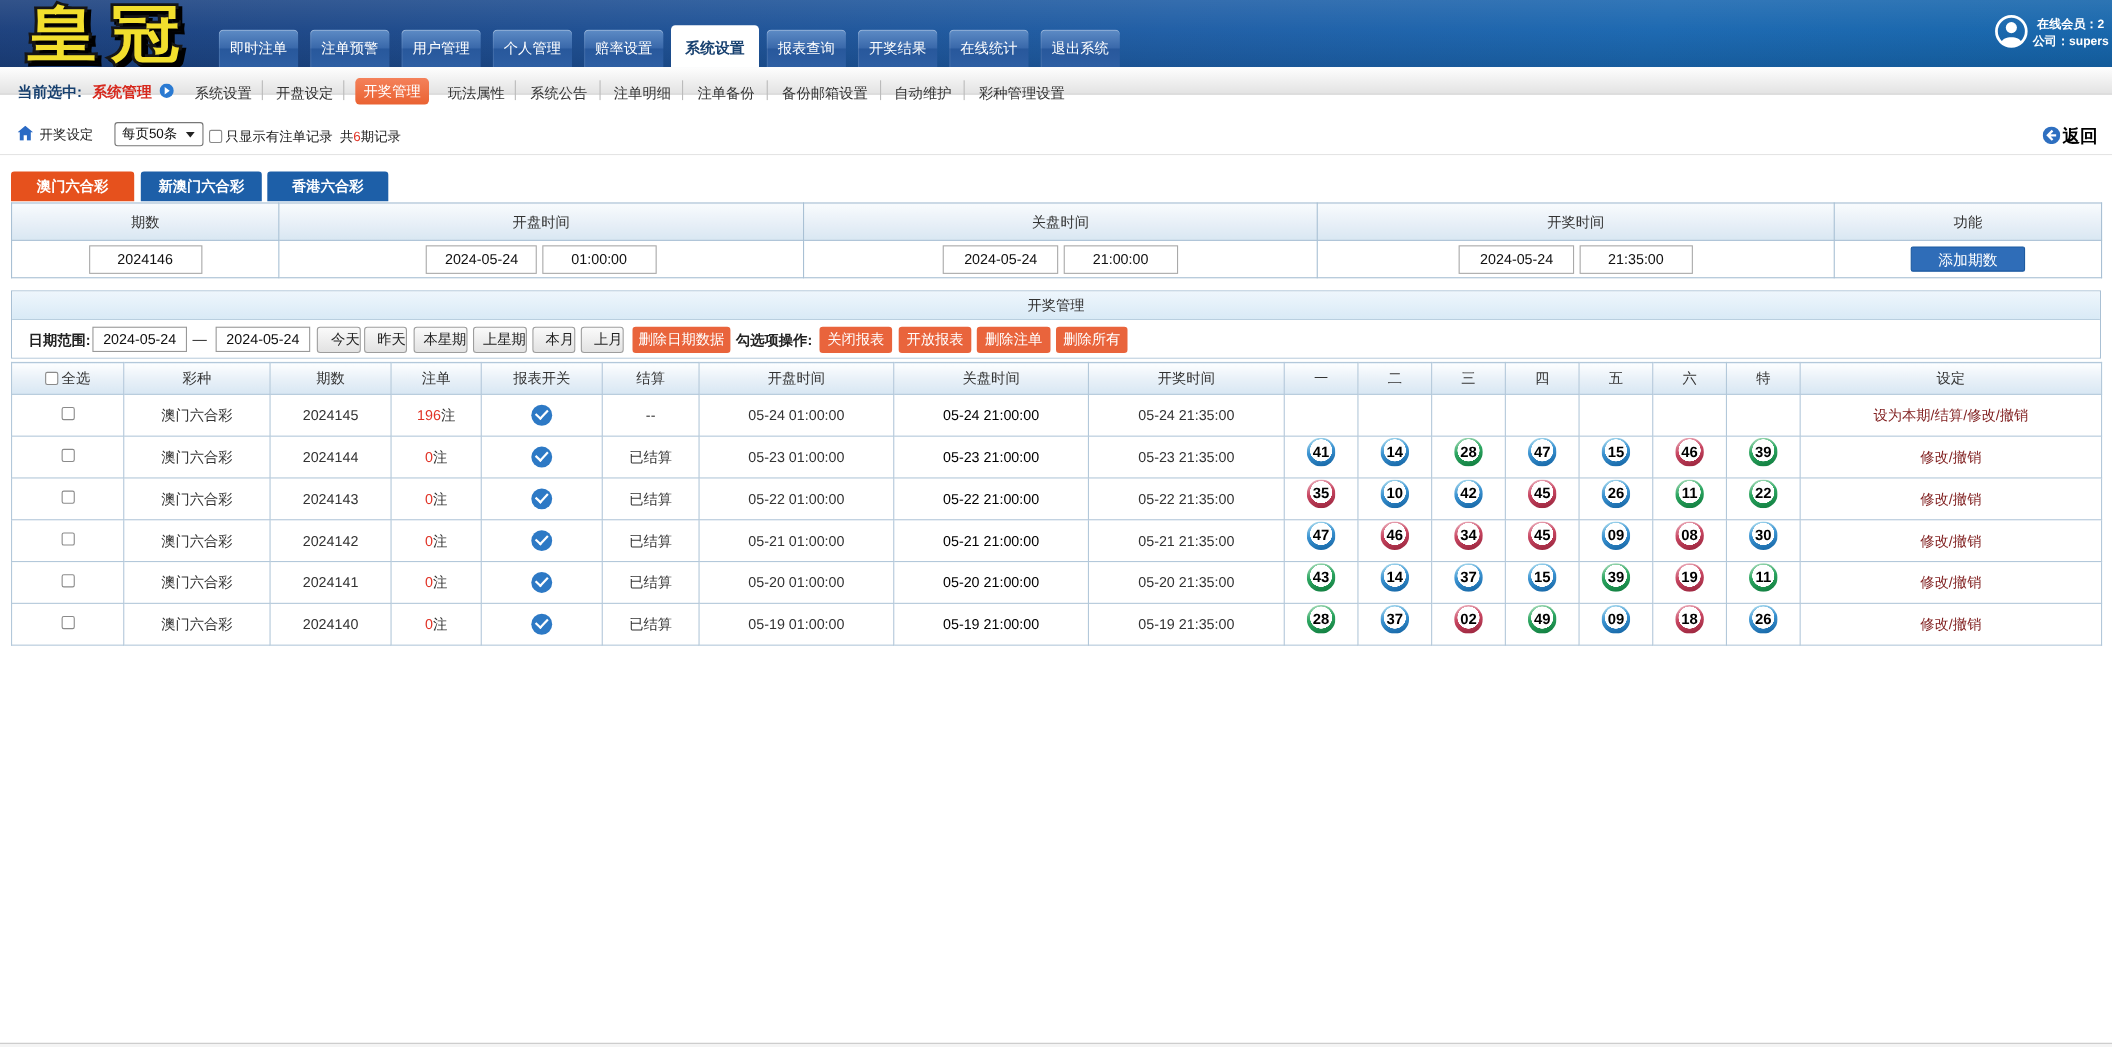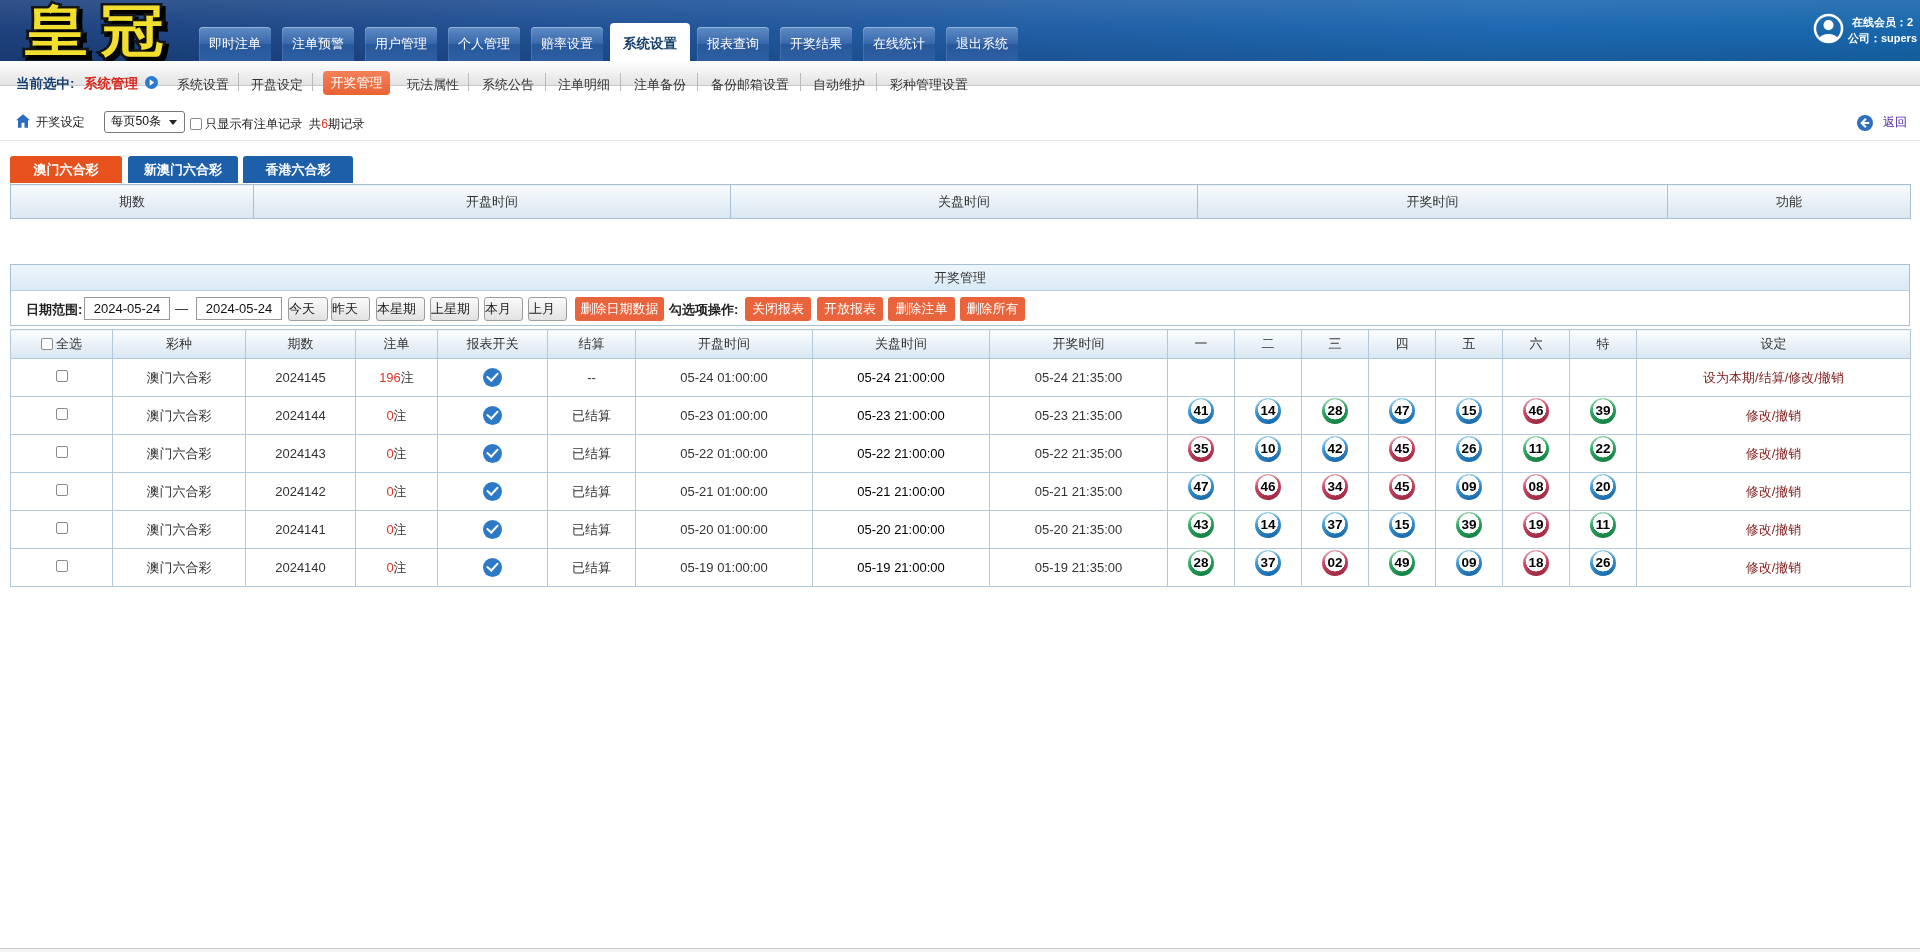--- a/index.html
+++ b/index.html
@@ -32,40 +32,40 @@
 .snbtn{position:absolute;left:323px;top:71px;width:67px;height:24px;line-height:24px;text-align:center;
  background:linear-gradient(180deg,#f4815a,#ea6232);color:#fff;border-radius:4px;font-size:13px;}
 
 .toolbar{position:absolute;left:0;top:103px;width:1920px;height:38px;background:#fff;border-bottom:1px solid #e4e4e4;}
 .toolbar .ttl{position:absolute;left:36px;top:11px;font-size:12.2px;color:#222;}
 .selbox{position:absolute;left:104px;top:111px;width:81px;height:22px;border:1.5px solid #777;border-radius:3px;background:#fff;font-size:12.2px;color:#111;line-height:19px;padding-left:6px;}
 .selbox .tri{position:absolute;right:7px;top:8px;width:0;height:0;border-left:4.5px solid transparent;border-right:4.5px solid transparent;border-top:5.5px solid #222;}
 .cb{position:absolute;width:12px;height:12px;border:1px solid #8a8a8a;background:#fff;border-radius:2px;}
 .toolbar .lbl1{position:absolute;left:205px;top:13px;font-size:12.2px;color:#222;}
 .toolbar .lbl2{position:absolute;left:309px;top:13px;font-size:12.2px;color:#222;}
-.back{position:absolute;right:13px;top:114px;font-size:12px;color:#4c1d95;}
+.back{position:absolute;right:13px;top:114px;font-size:16px;color:#000000;font-weight:bold;}
 
 .gtab{position:absolute;top:156px;height:27px;line-height:27px;text-align:center;color:#fff;font-size:13px;font-weight:bold;border-radius:3px 3px 0 0;}
 .gtab.red{background:#e6511d;}
 .gtab.blue{background:#1d5fa8;}
 
 .t1{position:absolute;left:10px;top:184px;width:1900px;border-collapse:collapse;table-layout:fixed;}
 .t1 th{height:34px;background:linear-gradient(180deg,#f8fbfd 0%,#e7eff7 55%,#d9e7f2 100%);
  font-size:13px;font-weight:normal;color:#333;border:1px solid #a9c0d4;}
 .t1 td{height:34px;background:#fff;border:1px solid #a9c0d4;text-align:center;vertical-align:middle;}
 .inp{display:inline-block;height:26px;border:1px solid #a9a9a9;background:#fff;font-size:13px;color:#111;text-align:center;line-height:24px;vertical-align:middle;}
 .addbtn{display:inline-block;width:104px;height:23px;line-height:23px;background:#2f6db8;border:1px solid #1d5aa0;color:#fff;font-size:13.5px;border-radius:2px;}
 
 .mbox{position:absolute;left:10px;top:264px;width:1900px;height:62px;border:1px solid #a9c0d4;}
 .mbox .hd{height:26px;line-height:26px;text-align:center;font-size:13px;color:#333;
  background:linear-gradient(180deg,#eef6fc 0%,#d9eaf6 100%);border-bottom:1px solid #b9cfdf;}
 .mbox .ft{position:relative;height:34px;background:#fff;}
 .flbl{position:absolute;top:10px;font-size:13px;color:#222;font-weight:bold;}
 .finp{position:absolute;top:6px;height:23px;border:1px solid #999;background:#fff;font-size:13px;color:#111;text-align:center;line-height:21px;}
-.gbtn{position:absolute;top:6px;height:24px;line-height:22px;text-align:left;font-size:13px;color:#222;
+.gbtn{position:absolute;top:6px;height:24px;line-height:22px;text-align:right;font-size:13px;color:#222;
  background:linear-gradient(180deg,#fafafa,#e2e2e2);border:1px solid #9d9d9d;border-radius:3px;}
 .rbtn{position:absolute;top:6px;height:24px;line-height:24px;text-align:center;font-size:13px;color:#fff;
  background:#e9643c;border-radius:3px;}
 
 .t2{position:absolute;left:10px;top:329px;width:1900px;border-collapse:collapse;table-layout:fixed;}
 .t2 th{height:29px;background:linear-gradient(180deg,#fdfeff 0%,#e9f1f8 50%,#d8e7f3 100%);
  font-size:13px;font-weight:normal;color:#333;border:1px solid #b3c8da;}
 .t2 td{height:38px;background:#fff;border:1px solid #b3c8da;text-align:center;vertical-align:middle;font-size:13px;color:#333;}
 .red2{color:#e03326;}
 .t2 td.olive{color:#000000;}
@@ -167,20 +167,27 @@
         <col style="width:243px">
       </colgroup>
     <tbody>
         <tr>
           <th>期数</th>
           <th>开盘时间</th>
           <th>关盘时间</th>
           <th>开奖时间</th>
           <th>功能</th>
         </tr>
+    <tr>
+      <td><span class="inp" style="width:103px">2024146</span></td>
+      <td><span class="inp" style="width:101px">2024-05-24</span> <span class="inp" style="width:104px">01:00:00</span></td>
+      <td><span class="inp" style="width:105px">2024-05-24</span> <span class="inp" style="width:104px">21:00:00</span></td>
+      <td><span class="inp" style="width:105px">2024-05-24</span> <span class="inp" style="width:103px">21:35:00</span></td>
+      <td><span class="addbtn">添加期数</span></td>
+    </tr>
   </tbody>
     </table>
 
   <div class="mbox">
     <div class="hd">开奖管理</div>
     <div class="ft">
       <span class="flbl" style="left:15px">日期范围:</span>
       <span class="finp" style="left:73px;width:86px">2024-05-24</span>
       <span class="flbl" style="left:164px;font-weight:normal">—</span>
       <span class="finp" style="left:185px;width:86px">2024-05-24</span>
@@ -305,21 +312,21 @@
           <td>已结算</td>
       <td>05-21 01:00:00</td>
           <td class="olive">05-21 21:00:00</td>
           <td>05-21 21:35:00</td>
       <td><span class="ball b">47</span></td>
           <td><span class="ball r">46</span></td>
           <td><span class="ball r">34</span></td>
           <td><span class="ball r">45</span></td>
           <td><span class="ball b">09</span></td>
           <td><span class="ball r">08</span></td>
-          <td><span class="ball b">20</span></td>
+          <td><span class="ball b">30</span></td>
       <td class="lnk">修改/撤销</td>
     </tr>
     <tr>
       <td><span class="cb" style="position:relative;display:inline-block"></span></td>
       <td>澳门六合彩</td>
           <td>2024141</td>
           <td><span class="red2">0</span>注</td>
           <td><span class="chk"></span></td>
           <td>已结算</td>
       <td>05-20 01:00:00</td>

